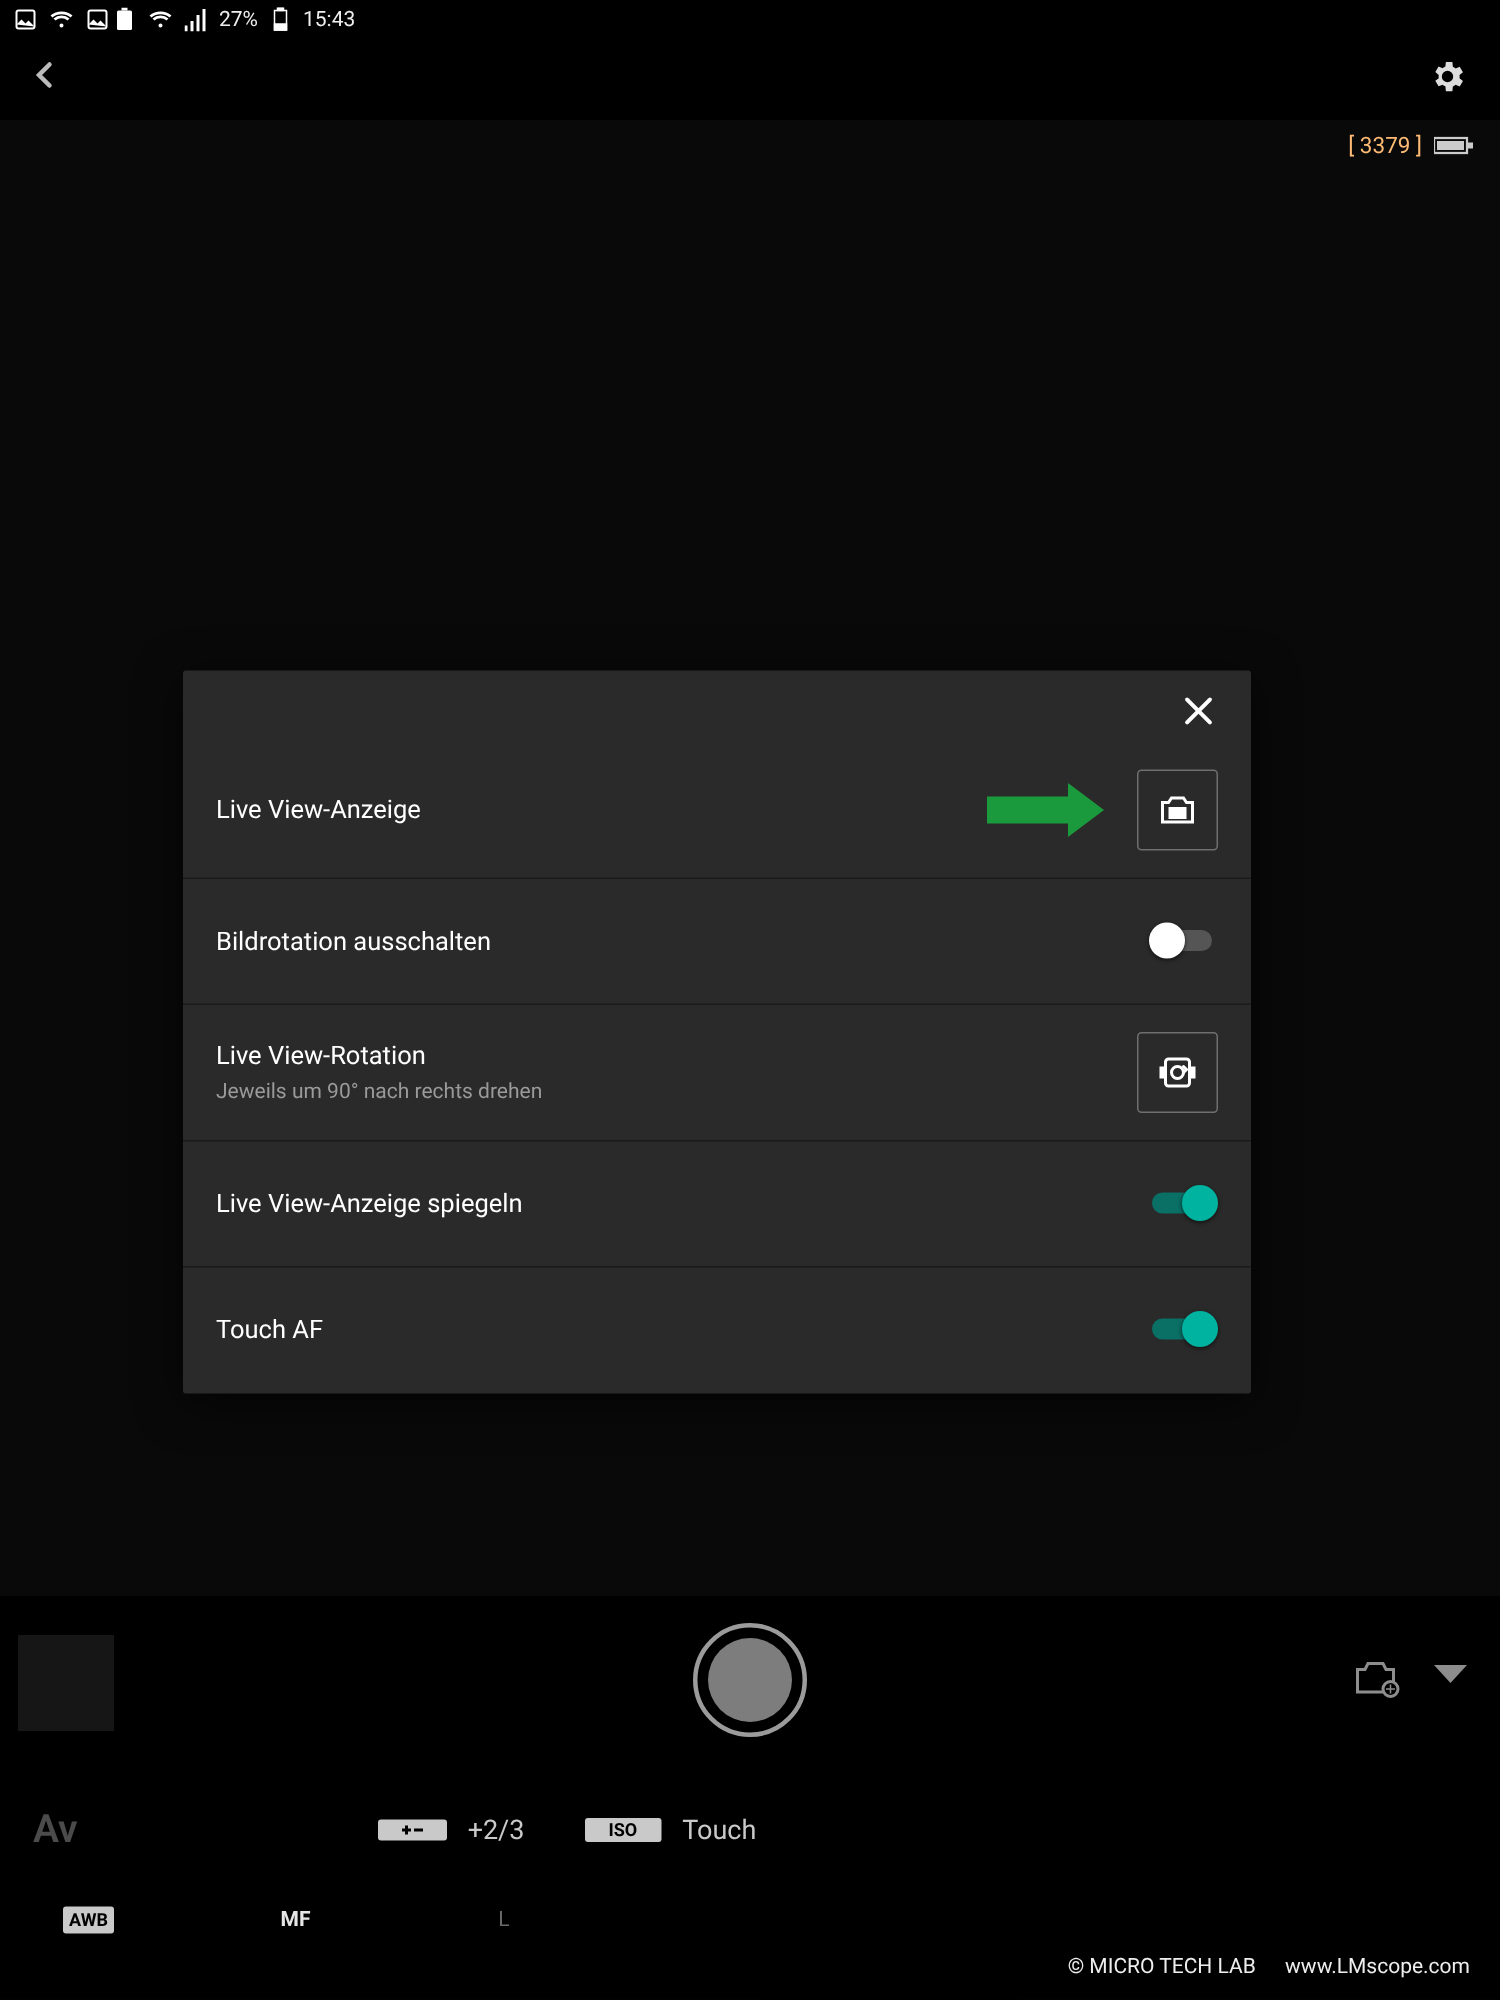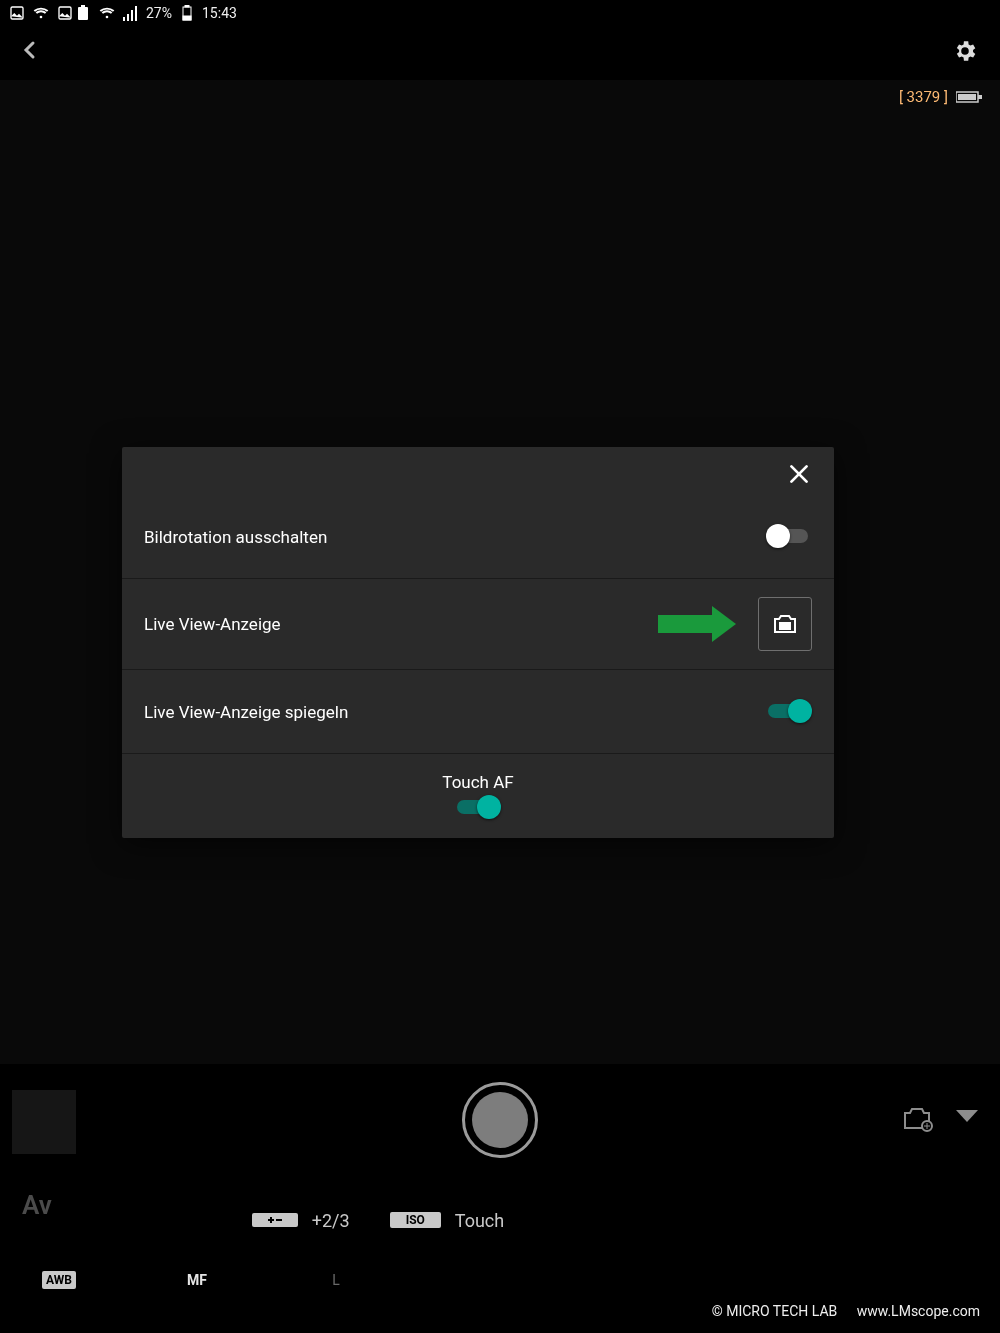--- a/index.html
+++ b/index.html
@@ -18,21 +18,21 @@
   
   .preview { position:relative; height:984px; background:#090909; }
   .shot-counter { position:absolute; top:8px; right:16px; color:#fdba74; font-size:15px; display:flex; align-items:center; gap:8px; }
   .batt-ico { display:inline-block; }
 
   
   .modal { position:absolute; left:122px; top:367px; width:712px; background:#2a2a2a; border-radius:2px; box-shadow:0 6px 30px rgba(0,0,0,.6); }
   .modal-close-row { display:flex; justify-content:flex-end; padding:14px 18px 4px; }
   .close-btn { width:30px; height:30px; color:#fff; }
   .setting-row { display:flex; align-items:center; justify-content:space-between; padding:18px 22px; border-bottom:1px solid #1a1a1a; min-height:84px; }
-  .setting-row:last-child { border-bottom:none;flex-direction:column; }
+  .setting-row:last-child { border-bottom:none; }
   .setting-text { display:flex; flex-direction:column; gap:6px; }
   .setting-title { font-size:17px; color:#fff; font-weight:400; }
   .setting-sub { font-size:14px; color:#9a9a9a; }
   .row-control { display:flex; align-items:center; gap:14px; }
 
   .icon-box { width:54px; height:54px; border:1px solid #6f6f6f; border-radius:3px; display:flex; align-items:center; justify-content:center; color:#fff; }
 
   
   .green-arrow { width:86px; height:30px; display:flex; align-items:center; }
   .green-arrow .shaft { width:54px; height:18px; background:#1a9a3c; }
@@ -49,21 +49,21 @@
 
   
   .bottom { position:absolute; left:0; right:0; bottom:0; height:269px; background:#000; }
   .shutter-row { position:relative; height:126px; }
   .thumb { position:absolute; left:12px; top:26px; width:64px; height:64px; background:#161616; }
   .shutter { position:absolute; left:50%; top:18px; transform:translateX(-50%); width:76px; height:76px; border:3px solid #9b9b9b; border-radius:50%; display:flex; align-items:center; justify-content:center; }
   .shutter-inner { width:56px; height:56px; border-radius:50%; background:#7d7d7d; }
   .cam-settings { position:absolute; right:64px; top:40px; color:#8d8d8d; }
   .dropdown-caret { position:absolute; right:22px; top:46px; color:#8d8d8d; }
 
-  .info-row { height:60px; display:flex; gap:40px; padding:0 22px; color:#888; font-size:18px; }
+  .info-row { height:60px; display:flex; align-items:center; gap:40px; padding:0 22px; color:#888; font-size:18px; }
   .av { font-size:26px; font-weight:600; color:#4b4b4b; }
   .ev-badge, .iso-badge { display:flex; align-items:center; gap:14px; color:#c9c9c9; }
   .badge-box { background:#c9c9c9; color:#000; font-weight:700; font-size:12px; padding:1px 16px; border-radius:2px; }
 
   .modes-row { height:60px; display:flex; align-items:center; gap:28px; padding:0 18px; color:#6a6a6a; }
   .mode-ico { width:32px; height:26px; display:flex; align-items:center; justify-content:center; font-size:14px;padding-left:41px; }
   .awb-box { background:#c9c9c9; color:#000; font-weight:700; font-size:12px; padding:2px 4px; border-radius:2px; }
 
   
   .watermark { position:absolute; right:20px; bottom:14px; font-size:14px; color:#eee; }
@@ -151,32 +151,20 @@
     </span>
   </div>
 
   <div class="modal">
     <div class="modal-close-row">
       <div class="close-btn">
         <svg width="26" height="26" viewBox="0 0 24 24" stroke="#fff" stroke-width="2.5" stroke-linecap="round">
             <line x1="5" y1="5" x2="19" y2="19"></line>
             <line x1="19" y1="5" x2="5" y2="19"></line>
           </svg>
-      </div>
-    </div>
-
-    <div class="setting-row">
-      <div class="setting-text">
-        <span class="setting-title">Bildrotation ausschalten</span>
-      </div>
-      <div class="row-control">
-        <div class="toggle off">
-            <div class="track"></div>
-            <div class="knob"></div>
-          </div>
       </div>
     </div>
 
     <div class="setting-row">
       <div class="setting-text">
         <span class="setting-title">Live View-Anzeige</span>
       </div>
       <div class="row-control">
         <div class="green-arrow">
           <div class="shaft"></div>
@@ -184,20 +172,49 @@
         </div>
         <div class="icon-box">
           <svg width="28" height="24" viewBox="0 0 28 24" fill="#fff">
               <path d="M4 7h4l2-3h8l2 3h4v13H4z" fill="none" stroke="#fff" stroke-width="2"></path>
               <rect x="8" y="10" width="12" height="8" fill="#fff"></rect>
             </svg>
         </div>
       </div>
     </div>
 
+    <div class="setting-row">
+      <div class="setting-text">
+        <span class="setting-title">Bildrotation ausschalten</span>
+      </div>
+      <div class="row-control">
+        <div class="toggle off">
+            <div class="track"></div>
+            <div class="knob"></div>
+          </div>
+      </div>
+    </div>
+
+    <div class="setting-row">
+      <div class="setting-text">
+        <span class="setting-title">Live View-Rotation</span>
+        <span class="setting-sub">Jeweils um 90° nach rechts drehen</span>
+      </div>
+      <div class="row-control">
+        <div class="icon-box">
+          <svg width="30" height="26" viewBox="0 0 30 26" fill="none" stroke="#fff" stroke-width="2">
+              <rect x="7" y="4" width="16" height="18" rx="2"></rect>
+              <rect x="3" y="9" width="3" height="8" fill="#fff" stroke="none"></rect>
+              <rect x="24" y="9" width="3" height="8" fill="#fff" stroke="none"></rect>
+              <path d="M11 13a4 4 0 108 0 4 4 0 00-8 0"></path>
+              <path d="M19 9l2 2-2 2" stroke-linecap="round"></path>
+            </svg>
+        </div>
+      </div>
+    </div>
 
     <div class="setting-row">
       <div class="setting-text">
         <span class="setting-title">Live View-Anzeige spiegeln</span>
       </div>
       <div class="row-control">
         <div class="toggle on">
             <div class="track"></div>
             <div class="knob"></div>
           </div>

